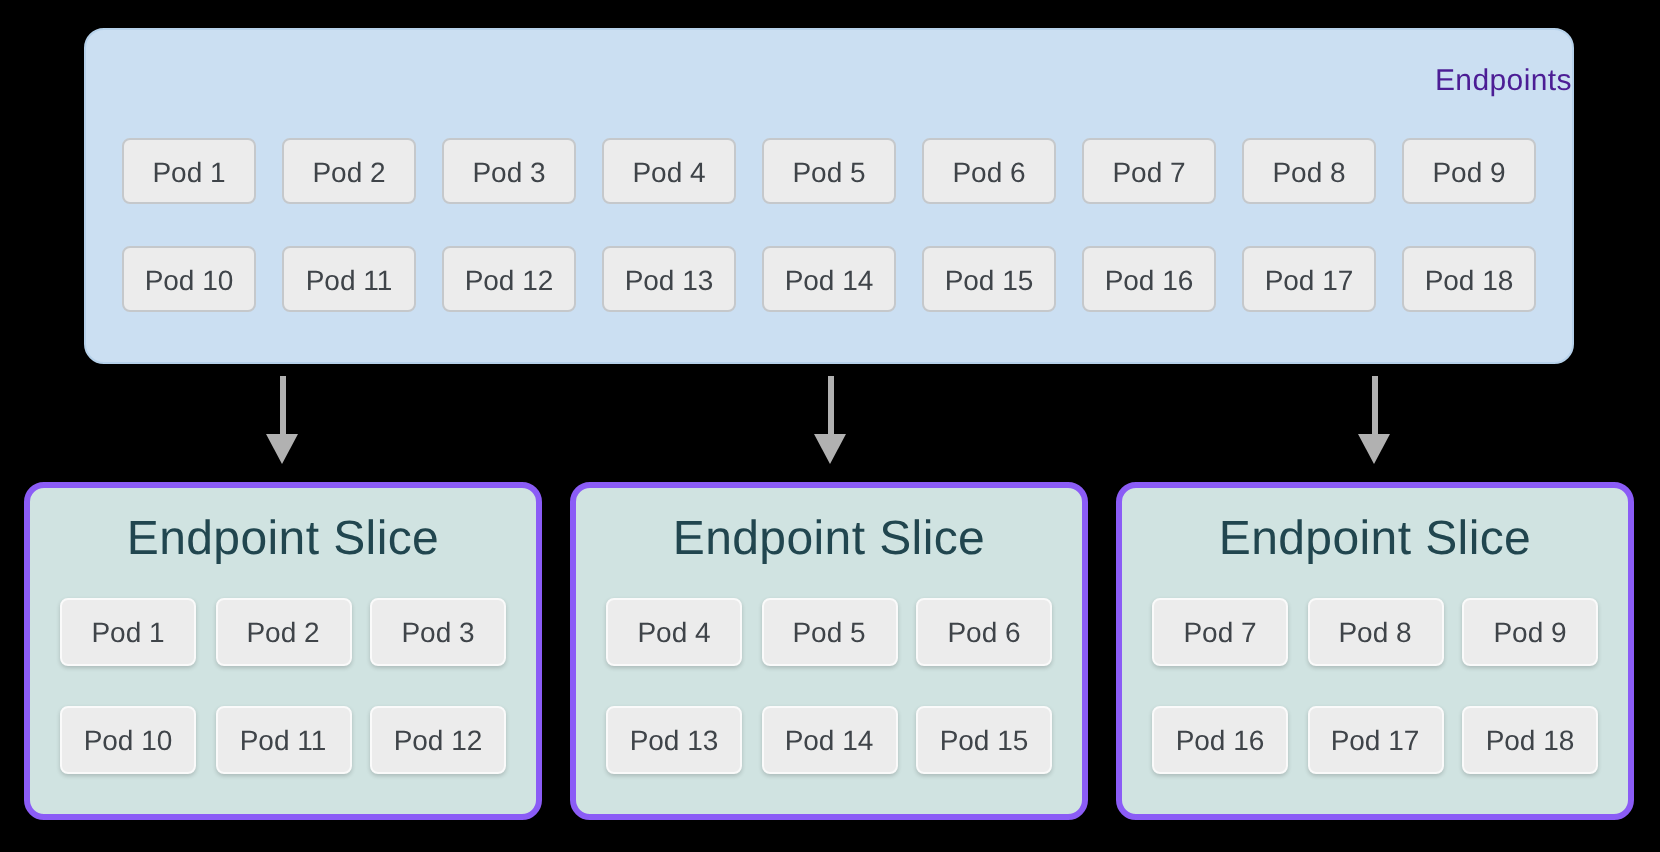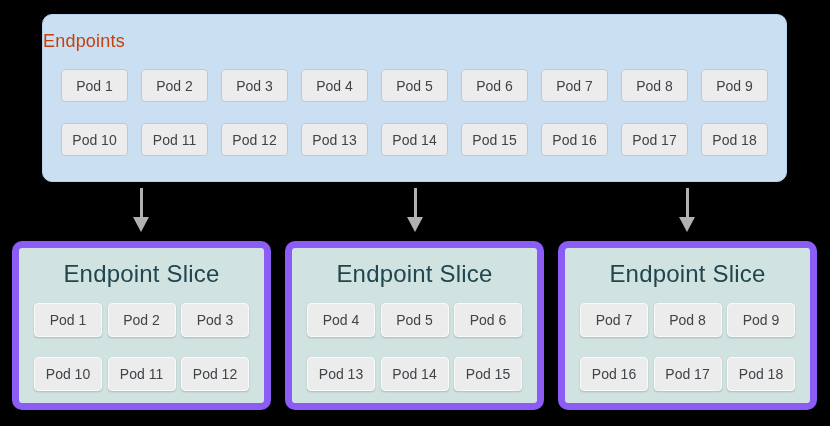--- a/index.html
+++ b/index.html
@@ -18,24 +18,24 @@
   .endpoints-box {
     position: absolute;
     left: 42px; top: 14px;
     width: 745px; height: 168px;
     background: #cbdff2;
     border: 1px solid #b6d1ea;
     border-radius: 10px;
   }
   .endpoints-title {
     margin-top: 12px;
-    text-align: left;
-    font-size: 18px;
+    text-align: right;
+    font-size: 15px;
     line-height: 28px;
-    color: #c2410c;
+    color: #4c1d95;
     letter-spacing: 0.2px;
   }
   .endpoints-box .pod-row {
     display: flex;
     justify-content: space-between;
     padding: 0 18px;
   }
   .endpoints-box .pod-row.row-1 { margin-top: 14px; }
   .endpoints-box .pod-row.row-2 { margin-top: 21px; }
   .endpoints-box .pod {
@@ -72,21 +72,21 @@
   .arrow-1 { left: 133px; }
   .arrow-2 { left: 407px; }
   .arrow-3 { left: 679px; }
 
   
   .slice-box {
     position: absolute;
     top: 241px;
     width: 259px; height: 169px;
     background: #d0e3e1;
-    border: 7px solid #8b5cf6;
+    border: 3px solid #8b5cf6;
     border-radius: 10px;
   }
   .slice-1 { left: 12px; }
   .slice-2 { left: 285px; }
   .slice-3 { left: 558px; }
   .slice-title {
     margin-top: 11px;
     text-align: center;
     font-size: 24px;
     line-height: 30px;

